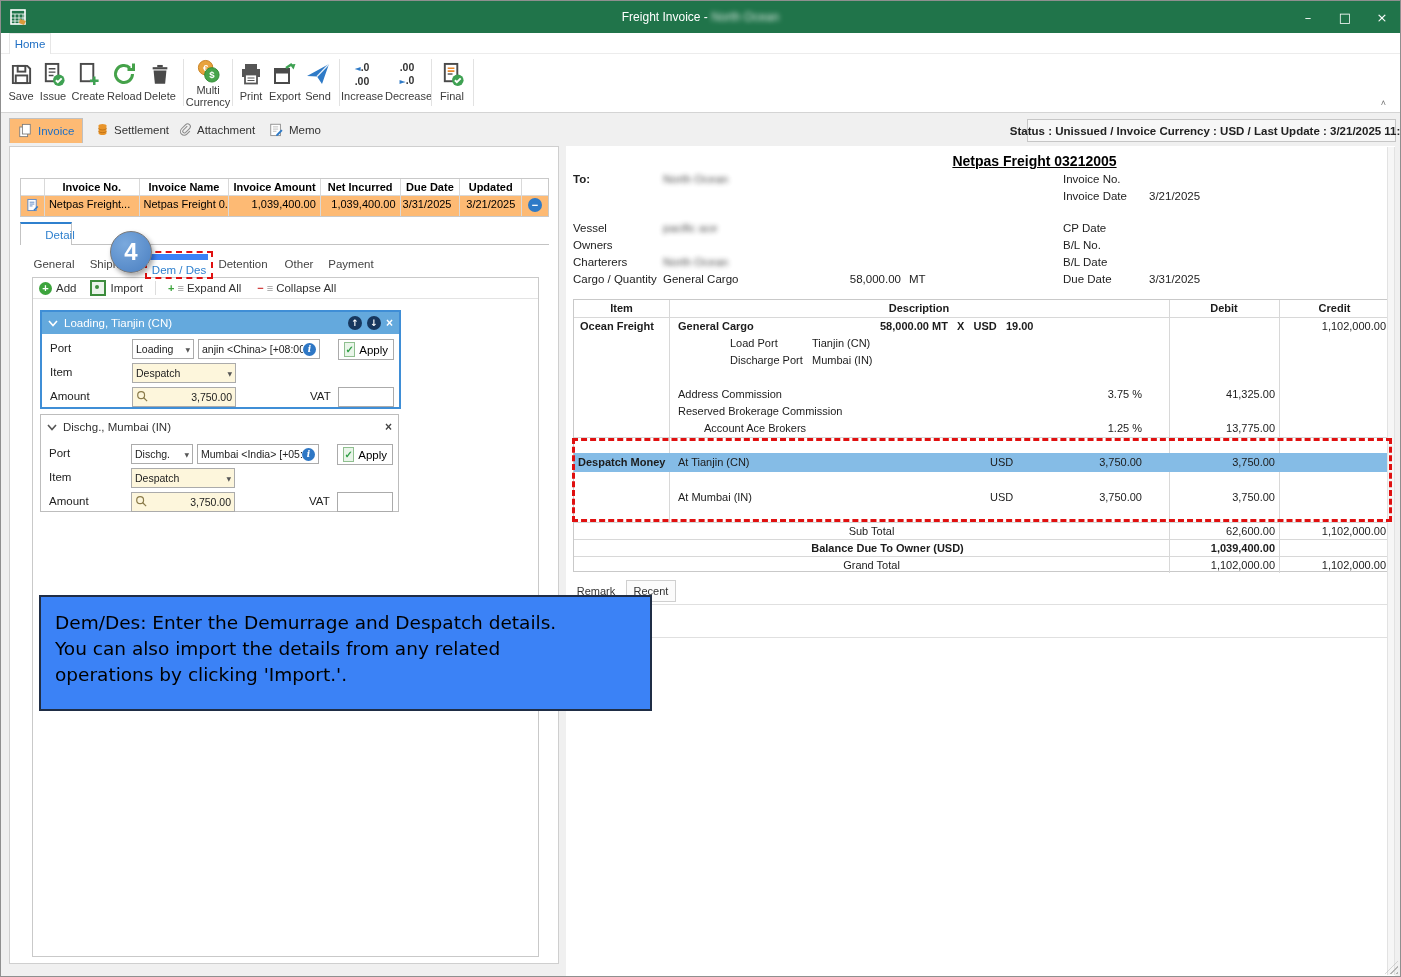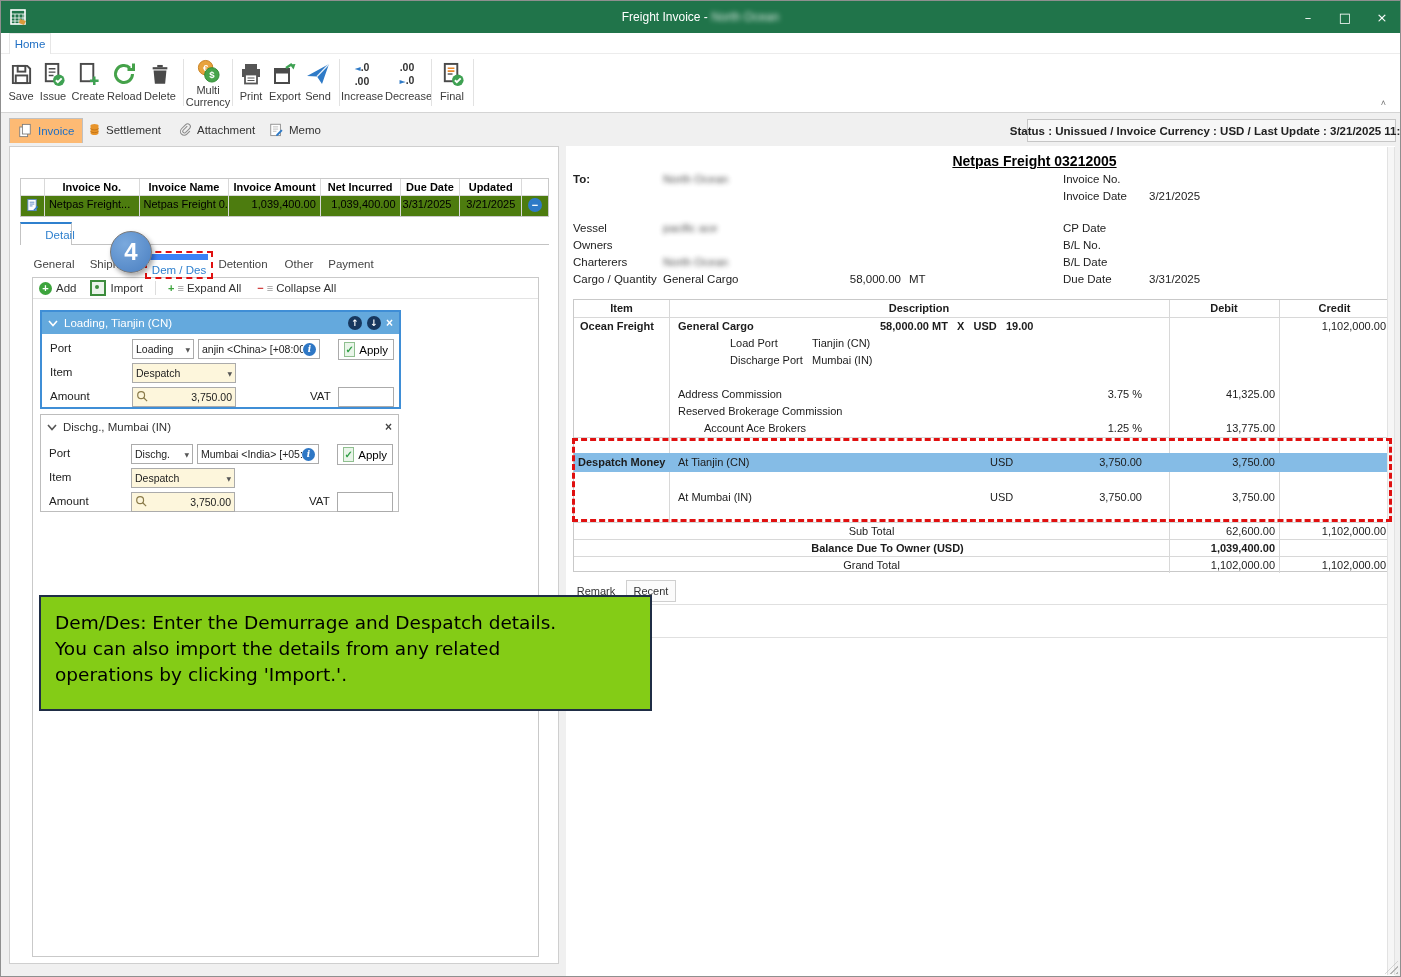--- a/index.html
+++ b/index.html
@@ -29,21 +29,21 @@
   .mtab.active{background:#fdba74;border:1px solid #c0c0c0;border-bottom:none;color:#1f6fc4;}
   .statusbox{left:1026px;top:118px;width:369px;height:23px;background:#f7f7f7;border:1px solid #c6c6c6;display:flex;align-items:center;justify-content:center;font-size:11.5px;font-weight:bold;color:#222;white-space:nowrap;}
   
   .left-panel{left:8px;top:145px;width:550px;height:818px;background:#fff;border:1px solid #cfcfcf;}
   .right-panel{left:565px;top:145px;width:829px;height:830px;background:#fff;}
   
   .grid{left:10px;top:31px;width:529px;border:1px solid #c9c9c9;font-size:11px;}
   .grow{display:flex;}
   .gcell{border-right:1px solid #d9d9d9;padding:2px 4px;white-space:nowrap;overflow:hidden;box-sizing:border-box;}
   .ghead .gcell{font-weight:bold;text-align:center;background:#fff;border-bottom:1px solid #d9d9d9;}
-  .gsel{background:#4d7c0f;}
+  .gsel{background:#fdba74;}
   
   .dtab{left:10px;top:75px;width:52px;height:23px;background:#fff;border:1px solid #c3c3c3;border-top:2px solid #2f80ce;border-bottom:none;color:#2f80ce;font-size:11.5px;display:flex;align-items:center;justify-content:center;z-index:2;padding-left:28px;}
   .subtab{position:absolute;top:107px;height:20px;font-size:11.5px;color:#444;display:flex;align-items:center;justify-content:center;cursor:default;}
   .subtab.active{color:#2f80ce;border-top:6px solid #3b82f6;}
   .redbox{border:2px dashed #e01010;z-index:5;background:transparent;}
   .badge{left:100px;top:84px;width:42px;height:42px;border-radius:50%;background:radial-gradient(circle at 35% 30%,#7aa9dd,#4a7fc1);border:1px solid #777;color:#fff;font-size:24px;font-weight:bold;display:flex;align-items:center;justify-content:center;z-index:6;box-shadow:2px 3px 5px rgba(0,0,0,.35);}
   .contentbox{left:22px;top:130px;width:507px;height:680px;border:1px solid #c9c9c9;background:#fff;}
   .dtool{left:0;top:0;width:100%;height:21px;border-bottom:1px solid #e3e3e3;display:flex;align-items:center;gap:6px;font-size:11.5px;color:#333;padding-left:6px;box-sizing:border-box;}
   .tdiv{width:1px;height:14px;background:#ddd;margin:0 6px;}
   .ico-circle{display:inline-flex;width:13px;height:13px;border-radius:50%;align-items:center;justify-content:center;color:#fff;font-size:11px;line-height:13px;font-weight:bold;}
@@ -58,21 +58,21 @@
   .dempanel{position:absolute;left:30px;width:357px;background:#fff;}
   .demhdr{height:22px;display:flex;align-items:center;padding:0 6px;font-size:11.5px;gap:6px;}
   .lab{position:absolute;font-size:11.5px;color:#222;white-space:nowrap;}
   .inp{position:absolute;height:20px;border:1px solid #ababab;background:#fff;display:flex;align-items:center;font-size:10.5px;color:#222;padding:0 3px;box-sizing:border-box;overflow:hidden;white-space:nowrap;}
   .yellow{background:#fdf6dc;}
   .selarrow{margin-left:auto;font-size:6px;color:#555;font-family:"DejaVu Sans",sans-serif;}
   .applybox{position:absolute;height:21px;border:1px solid #ababab;display:flex;align-items:center;gap:4px;padding:0 5px;font-size:11.5px;box-sizing:border-box;background:#fff;}
   .chk{width:13px;height:13px;background:#e9f5e9;border:1px solid #8fbf8f;color:#2f9e44;font-size:10px;font-weight:bold;display:flex;align-items:center;justify-content:center;}
   .infoico{width:13px;height:13px;border-radius:50%;background:#2e77c5;color:#fff;font-size:9px;font-style:italic;font-weight:bold;display:inline-flex;align-items:center;justify-content:center;font-family:"DejaVu Serif",serif;margin-left:auto;flex:none;}
   
-  .callout{left:38px;top:594px;width:613px;height:116px;background:#84cc16;border:2px solid #1f2d45;z-index:50;padding:13px 14px;font-family:"DejaVu Sans",sans-serif;font-size:18.5px;line-height:26px;color:#000;}
+  .callout{left:38px;top:594px;width:613px;height:116px;background:#3b82f6;border:2px solid #1f2d45;z-index:50;padding:13px 14px;font-family:"DejaVu Sans",sans-serif;font-size:18.5px;line-height:26px;color:#000;}
   
   .ivlab{position:absolute;font-size:11.5px;color:#222;white-space:nowrap;}
   .tl{position:absolute;font-size:11px;color:#1c1c1c;white-space:nowrap;}
   .vline{position:absolute;width:1px;background:#d8d8d8;}
   .hline{position:absolute;height:1px;background:#d8d8d8;}
   .hilite{position:absolute;left:0;width:816px;height:19px;background:#85bce6;}
   .minicirc{display:inline-flex;width:14px;height:14px;border-radius:50%;background:#2e7ac7;color:#fff;align-items:center;justify-content:center;font-size:11px;font-weight:bold;line-height:14px;}
   .rmk-tab{position:absolute;height:17px;font-size:11px;color:#333;display:flex;align-items:center;justify-content:center;}
   .scrollstrip{left:1386px;top:146px;width:8px;height:828px;background:#f6f6f6;border-left:1px solid #e2e2e2;border-right:1px solid #e2e2e2;}
   .grip{left:1384px;top:960px;width:13px;height:13px;background:repeating-linear-gradient(-45deg,#b5b5b5 0 1.5px,transparent 1.5px 4.5px);clip-path:polygon(100% 0,100% 100%,0 100%);}
@@ -232,21 +232,21 @@
   </div>
 
   <div class="a" style="left:8px;top:117px;height:24px;width:1000px;">
     <div class="mtab active" style="left:0;">
       <span><svg width="14" height="15" viewBox="0 0 16 16">
             <rect x="2" y="4" width="9" height="11" fill="#fff" stroke="#7a7a7a"></rect>
             <rect x="5" y="1" width="9" height="11" fill="#fff" stroke="#7a7a7a"></rect>
           </svg></span>
       <span>Invoice</span>
     </div>
-    <div class="mtab" style="left:72px;">
+    <div class="mtab" style="left:80px;">
       <span><svg width="11" height="15" viewBox="0 0 14 16">
             <ellipse cx="7" cy="3" rx="5" ry="2" fill="#e8942a"></ellipse>
             <path d="M2 3v10c0 1.1 2.2 2 5 2s5-.9 5-2V3" fill="#e8942a"></path>
             <path d="M2 6.5c0 1.1 2.2 2 5 2s5-.9 5-2M2 10c0 1.1 2.2 2 5 2s5-.9 5-2" stroke="#b96d12" fill="none"></path>
           </svg></span>
       <span>Settlement</span>
     </div>
     <div class="mtab" style="left:162px;">
       <span><svg width="12" height="15" viewBox="0 0 16 16">
             <path d="M11 3.5L5.5 9a2.2 2.2 0 0 0 3.1 3.1L14 6.7a3.6 3.6 0 0 0-5.1-5.1L3.4 7a5 5 0 0 0 7.1 7.1l4-4" fill="none" stroke="#8a8a8a" stroke-width="1.4"></path>

